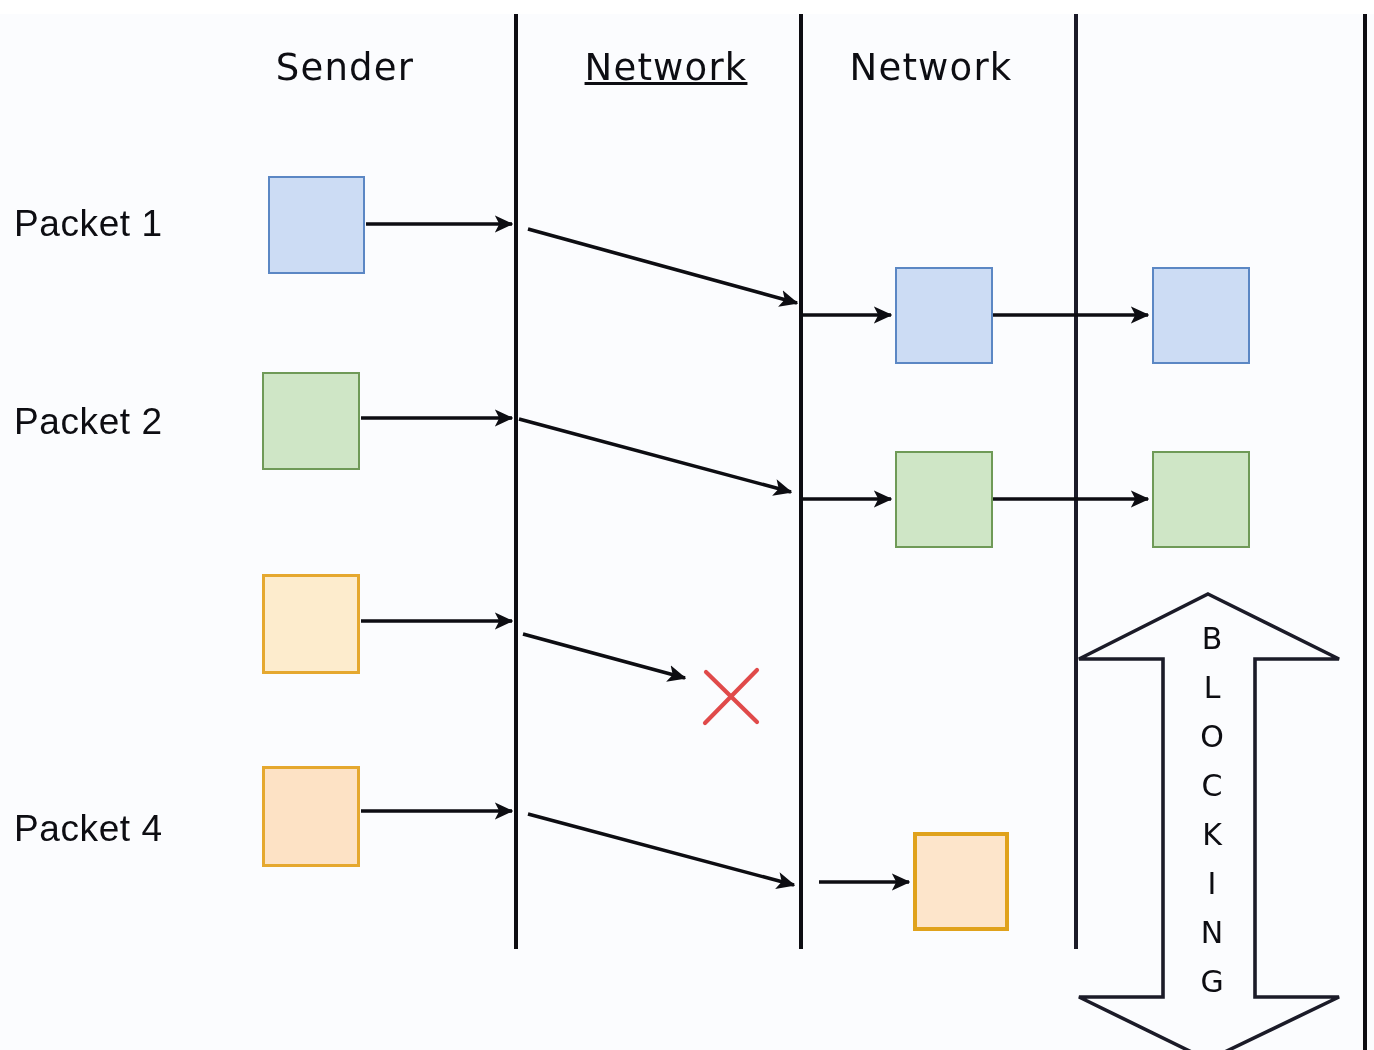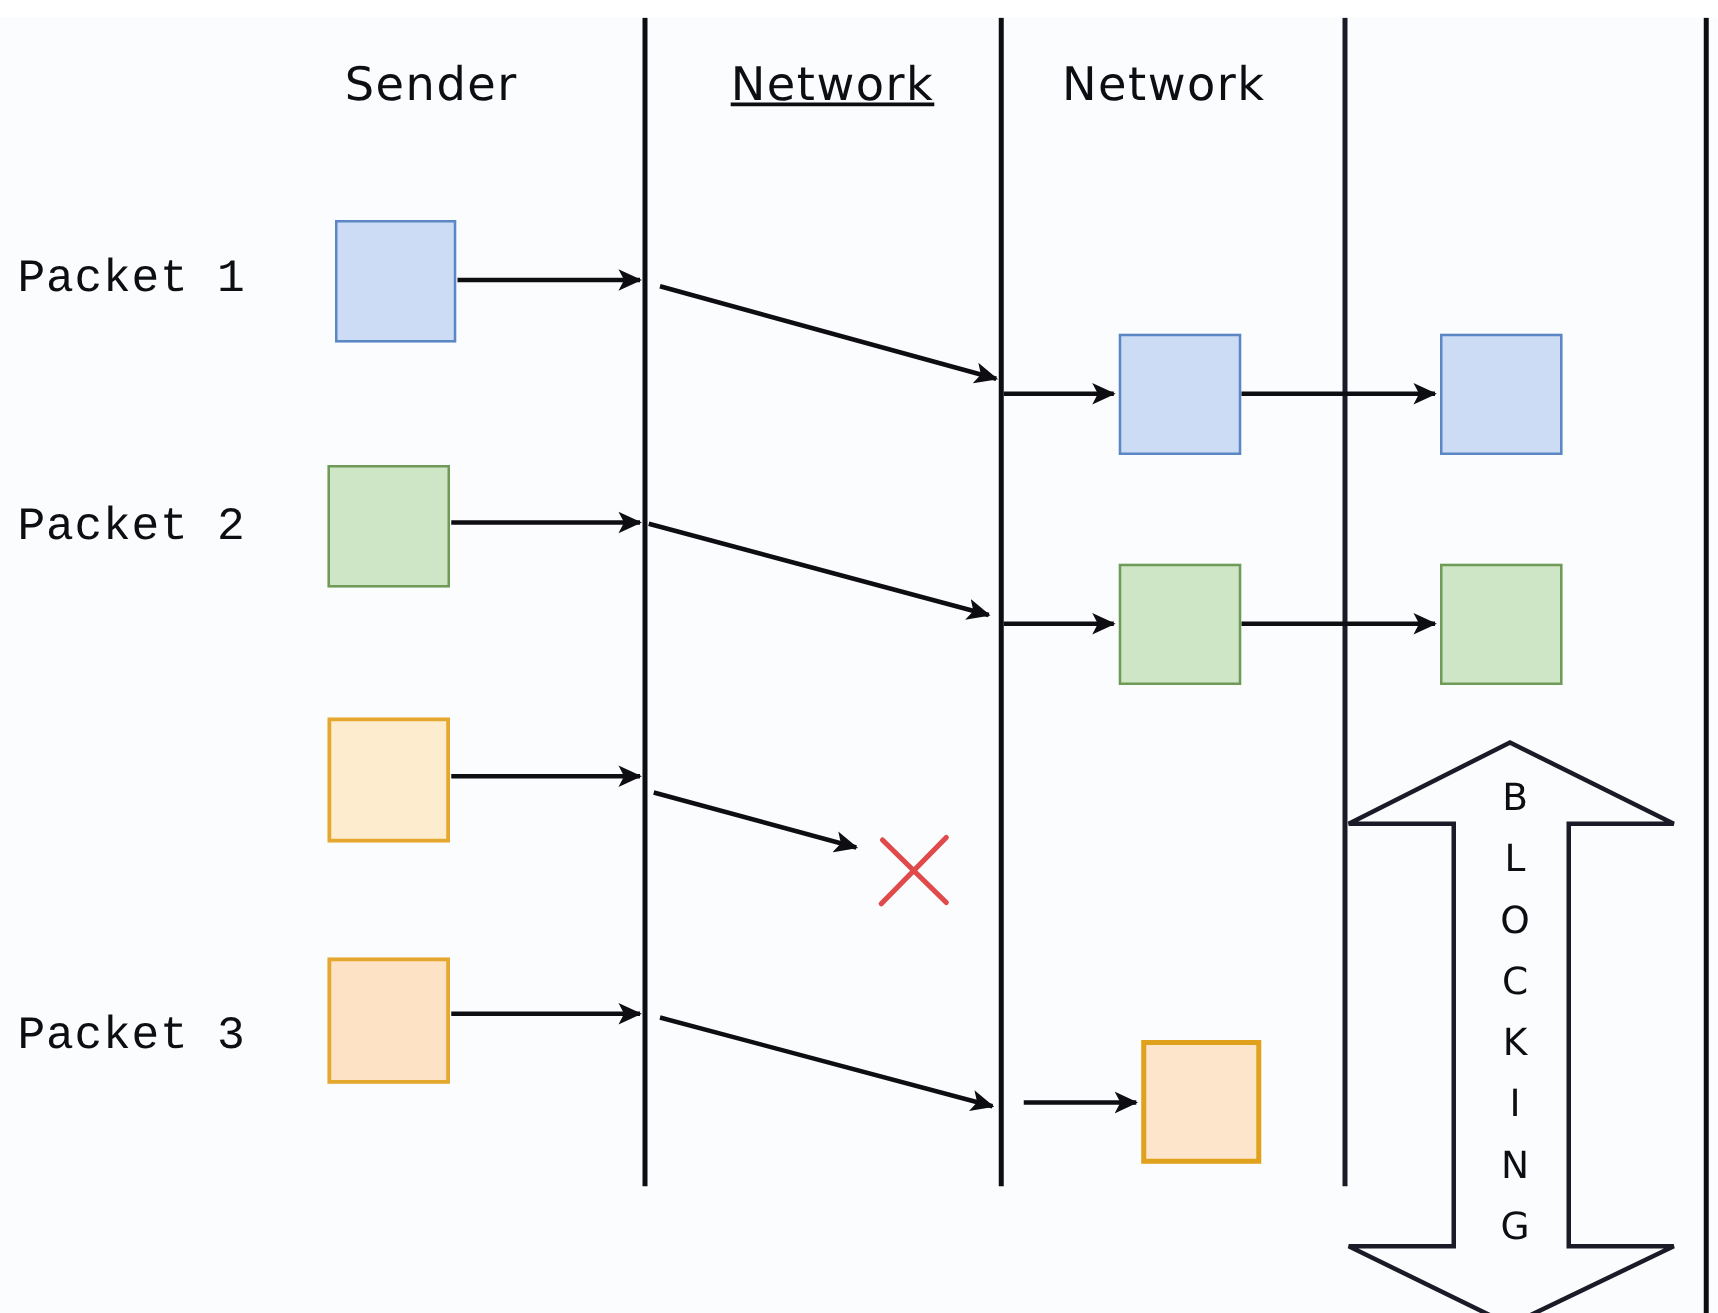--- a/index.html
+++ b/index.html
@@ -30,21 +30,21 @@
     font-family: "DejaVu Sans", sans-serif;
     font-size: 37px;
     color: #0d0d12;
     letter-spacing: 1.2px;
     white-space: nowrap;
     text-align: center;
     transform: translateX(-50%);
   }
   .row-label {
     position: absolute;
-    font-family: Liberation Mono, monospace;
+    font-family: Liberation Sans, sans-serif;
     font-size: 37px;
     color: #0d0d12;
     letter-spacing: 0.6px;
     white-space: nowrap;
     transform: translateY(-50%);
   }
   .pkt-box {
     position: absolute;
     box-sizing: border-box;
   }
@@ -154,21 +154,21 @@
                Z" fill="#fbfcfe" stroke="#1b1b28" stroke-width="3.6" stroke-linejoin="miter"></path>
     </g>
   </svg>
 
   <div class="col-header" style="left:345px; top:32px;">Sender</div>
   <div class="col-header" style="left:666px; top:32px;text-decoration:underline;">Network</div>
   <div class="col-header" style="left:931px; top:32px;">Network</div>
 
   <div class="row-label" style="left:14px; top:210px;">Packet 1</div>
   <div class="row-label" style="left:14px; top:408px;">Packet 2</div>
-  <div class="row-label" style="left:14px; top:815px;">Packet 3</div>
+  <div class="row-label" style="left:14px; top:815px;">Packet 4</div>
 
   <div class="pkt-box" style="left:268px; top:162px; width:97px; height:98px; background:#ccdcf4; border:2px solid #5b87c4;"></div>
   <div class="pkt-box" style="left:262px; top:358px; width:98px; height:98px; background:#cfe6c6; border:2px solid #6f9a57;"></div>
   <div class="pkt-box" style="left:262px; top:560px; width:98px; height:100px; background:#fdeccd; border:3px solid #e5a82f;"></div>
   <div class="pkt-box" style="left:262px; top:752px; width:98px; height:101px; background:#fde2c5; border:3px solid #e5a82f;"></div>
 
   <div class="pkt-box" style="left:895px; top:253px; width:98px; height:97px; background:#ccdcf4; border:2px solid #5b87c4;"></div>
   <div class="pkt-box" style="left:895px; top:437px; width:98px; height:97px; background:#cfe6c6; border:2px solid #6f9a57;"></div>
   <div class="pkt-box" style="left:913px; top:818px; width:96px; height:99px; background:#fde5cb; border:4px solid #e0a21c;"></div>
 

